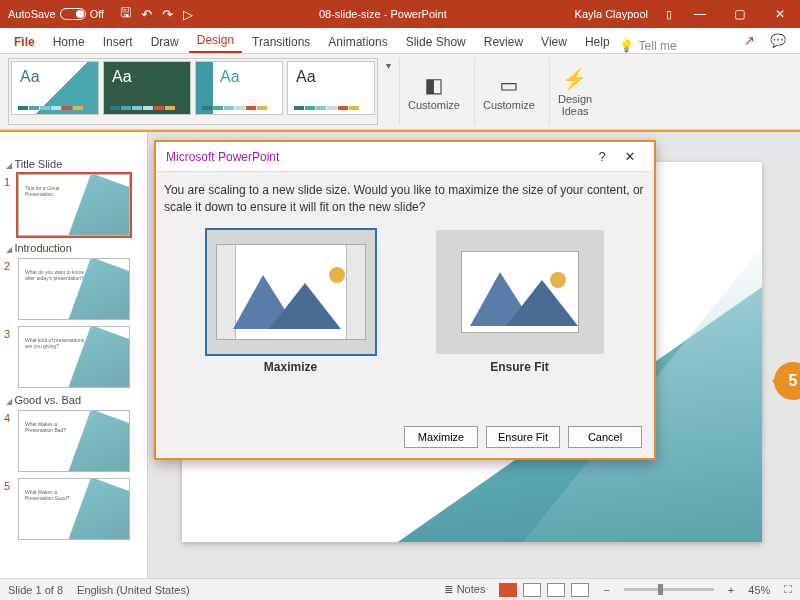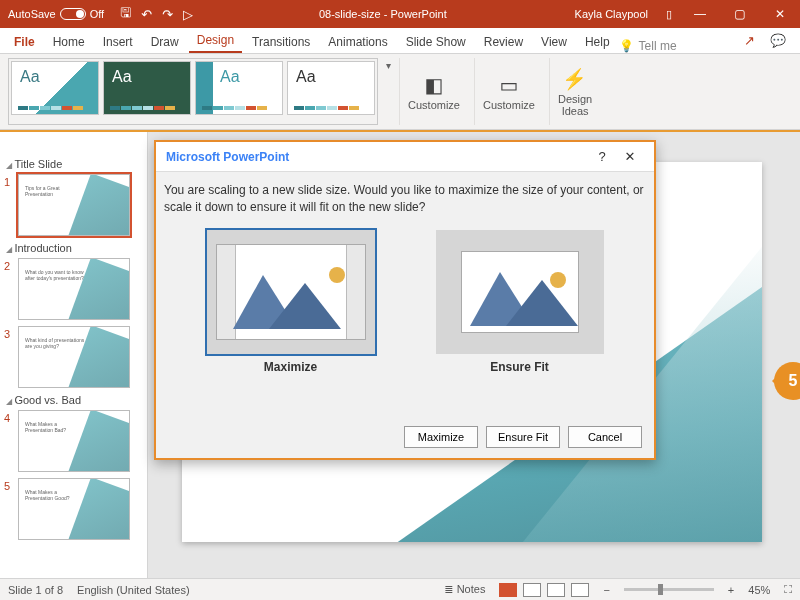--- a/index.html
+++ b/index.html
@@ -53,21 +53,21 @@
   .big-slide { position: absolute; left: 34px; top: 30px; width: 580px; height: 380px; background: #fff; box-shadow: 0 2px 6px rgba(0,0,0,0.25); overflow: hidden; }
   .big-slide .tri1 { position: absolute; right: -60px; bottom: -60px; width: 420px; height: 420px; background: linear-gradient(160deg, #6fbfc9 0%, #3d99a6 60%, #2a6e79 100%); transform: rotate(10deg); opacity: 0.85; clip-path: polygon(100% 0, 100% 100%, 0 100%); }
   .big-slide .tri2 { position: absolute; right: -40px; bottom: -80px; width: 380px; height: 380px; background: linear-gradient(180deg, rgba(255,255,255,0.4), rgba(80,160,170,0.6)); transform: rotate(-6deg); clip-path: polygon(100% 0, 100% 100%, 0 100%); }
 
   .callout { position: absolute; right: -12px; top: 230px; width: 38px; height: 38px; background: #e89024; border-radius: 50%; color: #fff; font-weight: 600; font-size: 16px; display: flex; align-items: center; justify-content: center; }
   .callout::before { content: ""; position: absolute; left: -9px; top: 12px; border: 7px solid transparent; border-right-color: #e89024; }
 
   
   .dialog { position: absolute; left: 154px; top: 140px; width: 502px; height: 320px; background: #f1f1f1; border: 2px solid #e78b2b; box-shadow: 0 4px 12px rgba(0,0,0,0.3); font-size: 12px; }
   .dialog .dlg-title { height: 30px; background: #fff; display: flex; align-items: center; padding: 0 10px; border-bottom: 1px solid #ddd; }
-  .dialog .dlg-title .t { flex: 1; color: #3b82f6; font-weight: bold; }
+  .dialog .dlg-title .t { flex: 1; color: #a21caf; }
   .dialog .dlg-title .q, .dialog .dlg-title .x { width: 28px; text-align: center; font-size: 13px; color: #333; }
   .dialog .msg { padding: 10px 8px; color: #333; line-height: 1.4; }
   .dialog .options { display: flex; justify-content: space-around; padding: 4px 20px 0; }
   .opt { display: flex; flex-direction: column; align-items: center; gap: 6px; }
   .opt .pic-outer { width: 168px; height: 124px; background: #d6d6d6; display: flex; align-items: center; justify-content: center; }
   .opt.sel .pic-outer { outline: 2px solid #2f6fb0; }
   .opt .pic-inner { background: #fff; border: 1px solid #aaa; position: relative; overflow: hidden; }
   .opt.max .pic-inner { width: 150px; height: 96px; }
   .opt.max .pic-inner::before, .opt.max .pic-inner::after { content:""; position:absolute; top:0; bottom:0; width:18px; background: #e8e8e8; }
   .opt.max .pic-inner::before { left:0; border-right:1px solid #bbb; }

